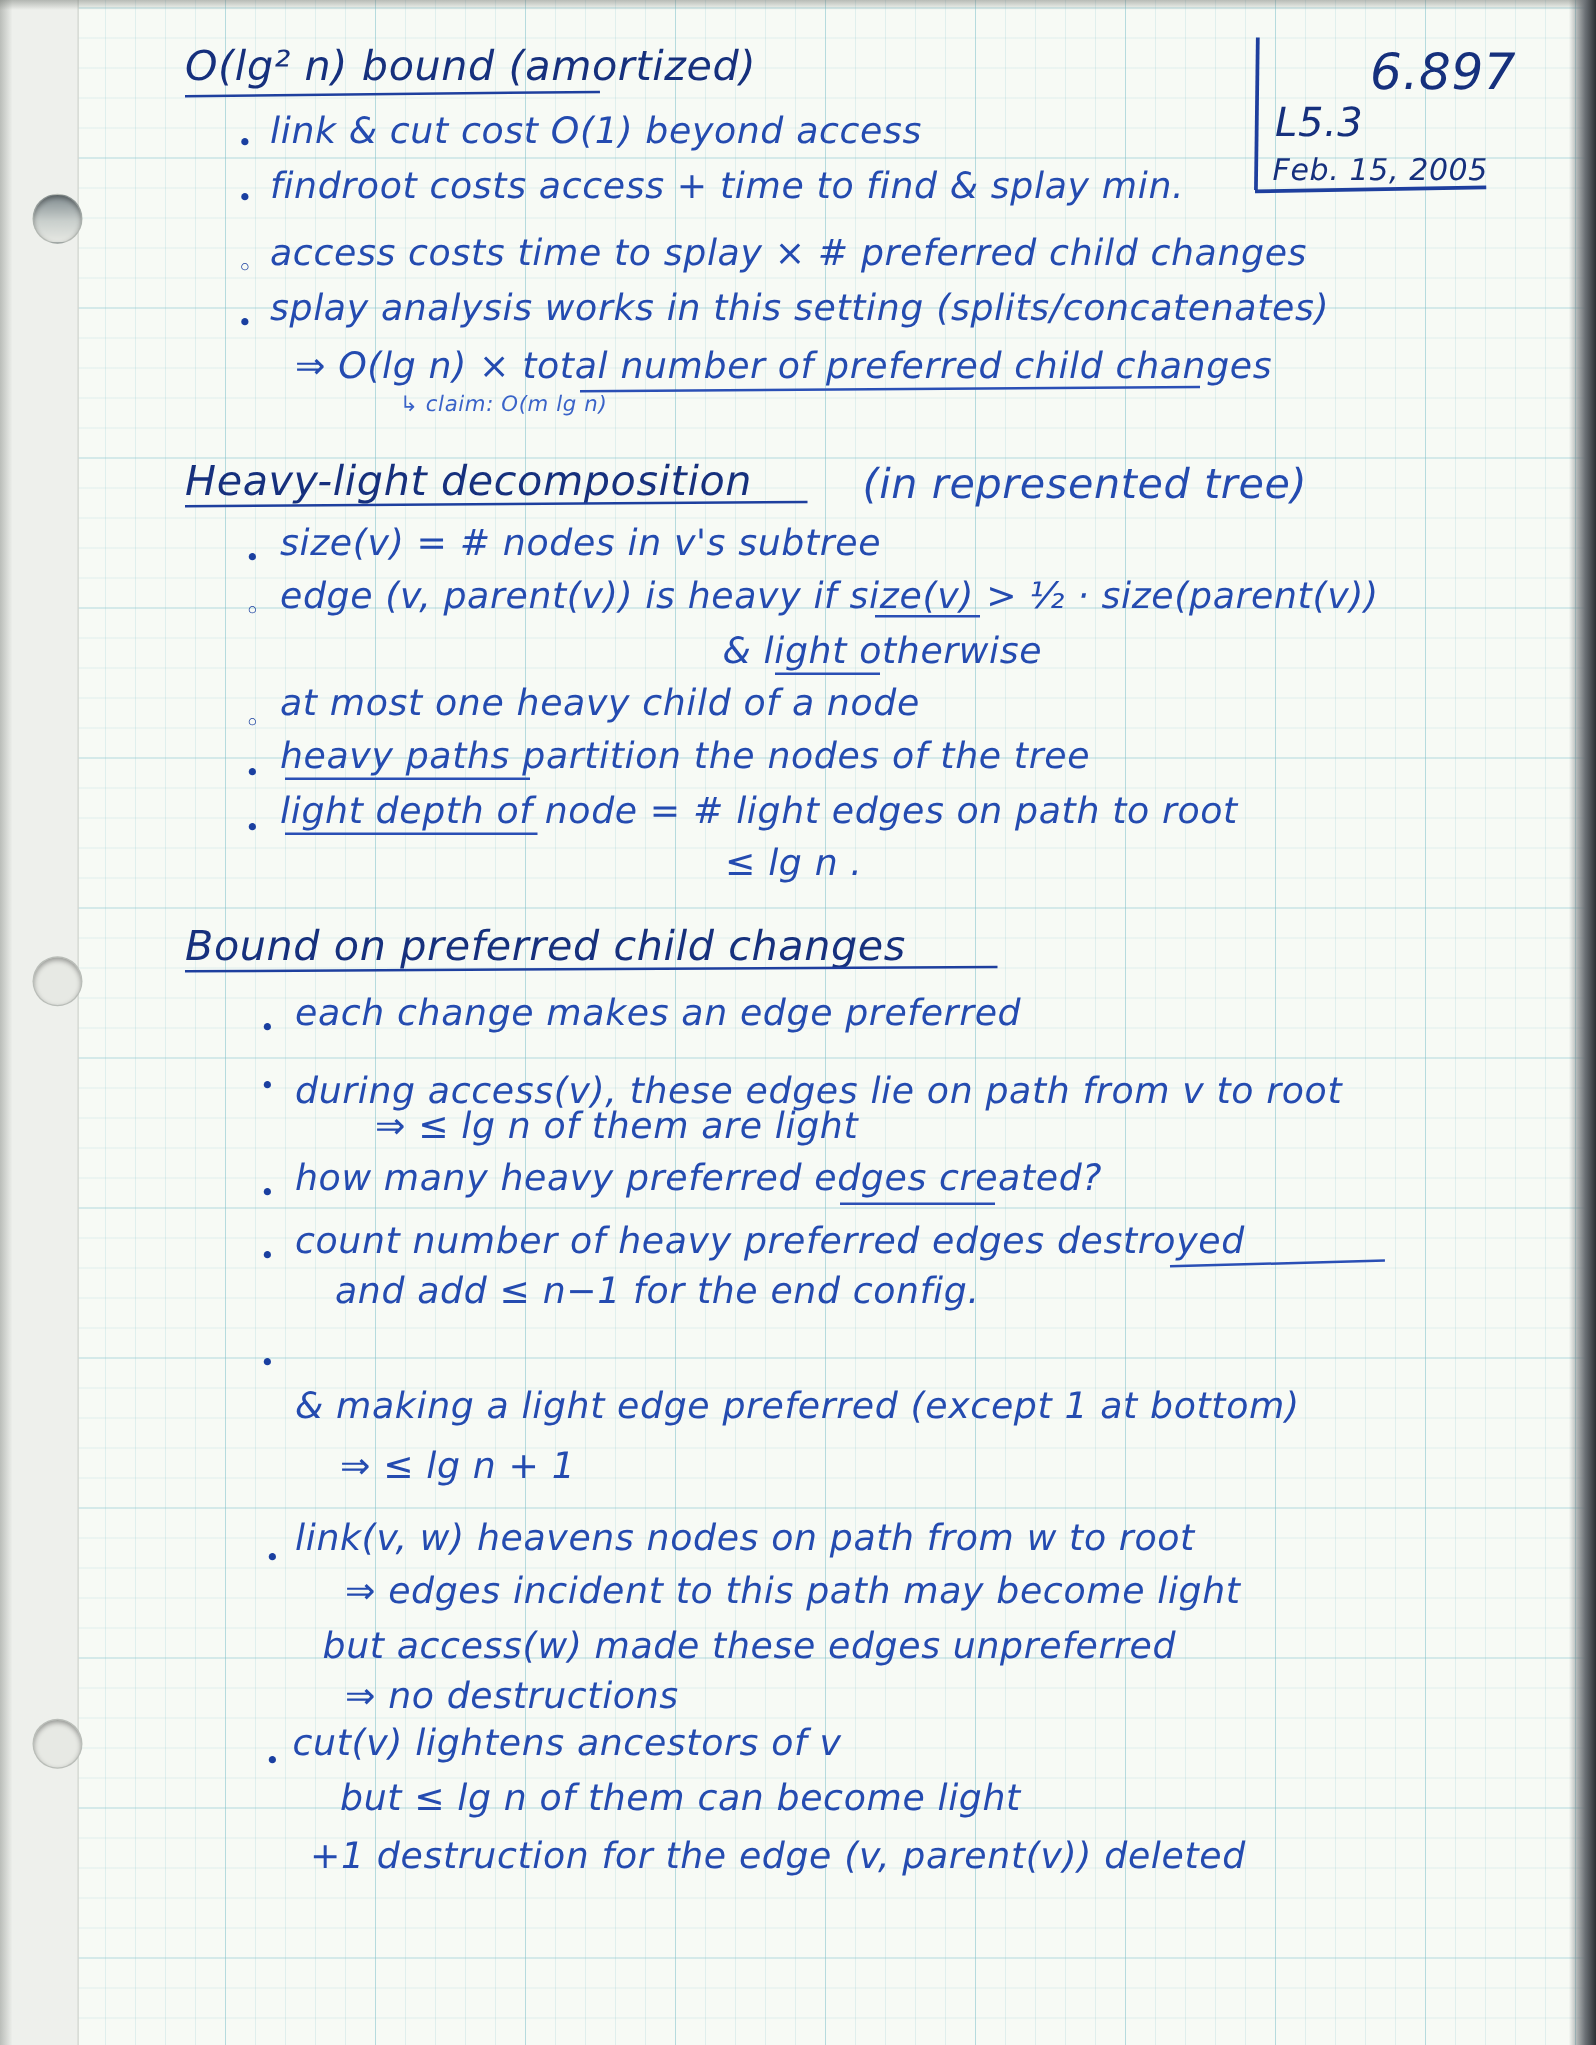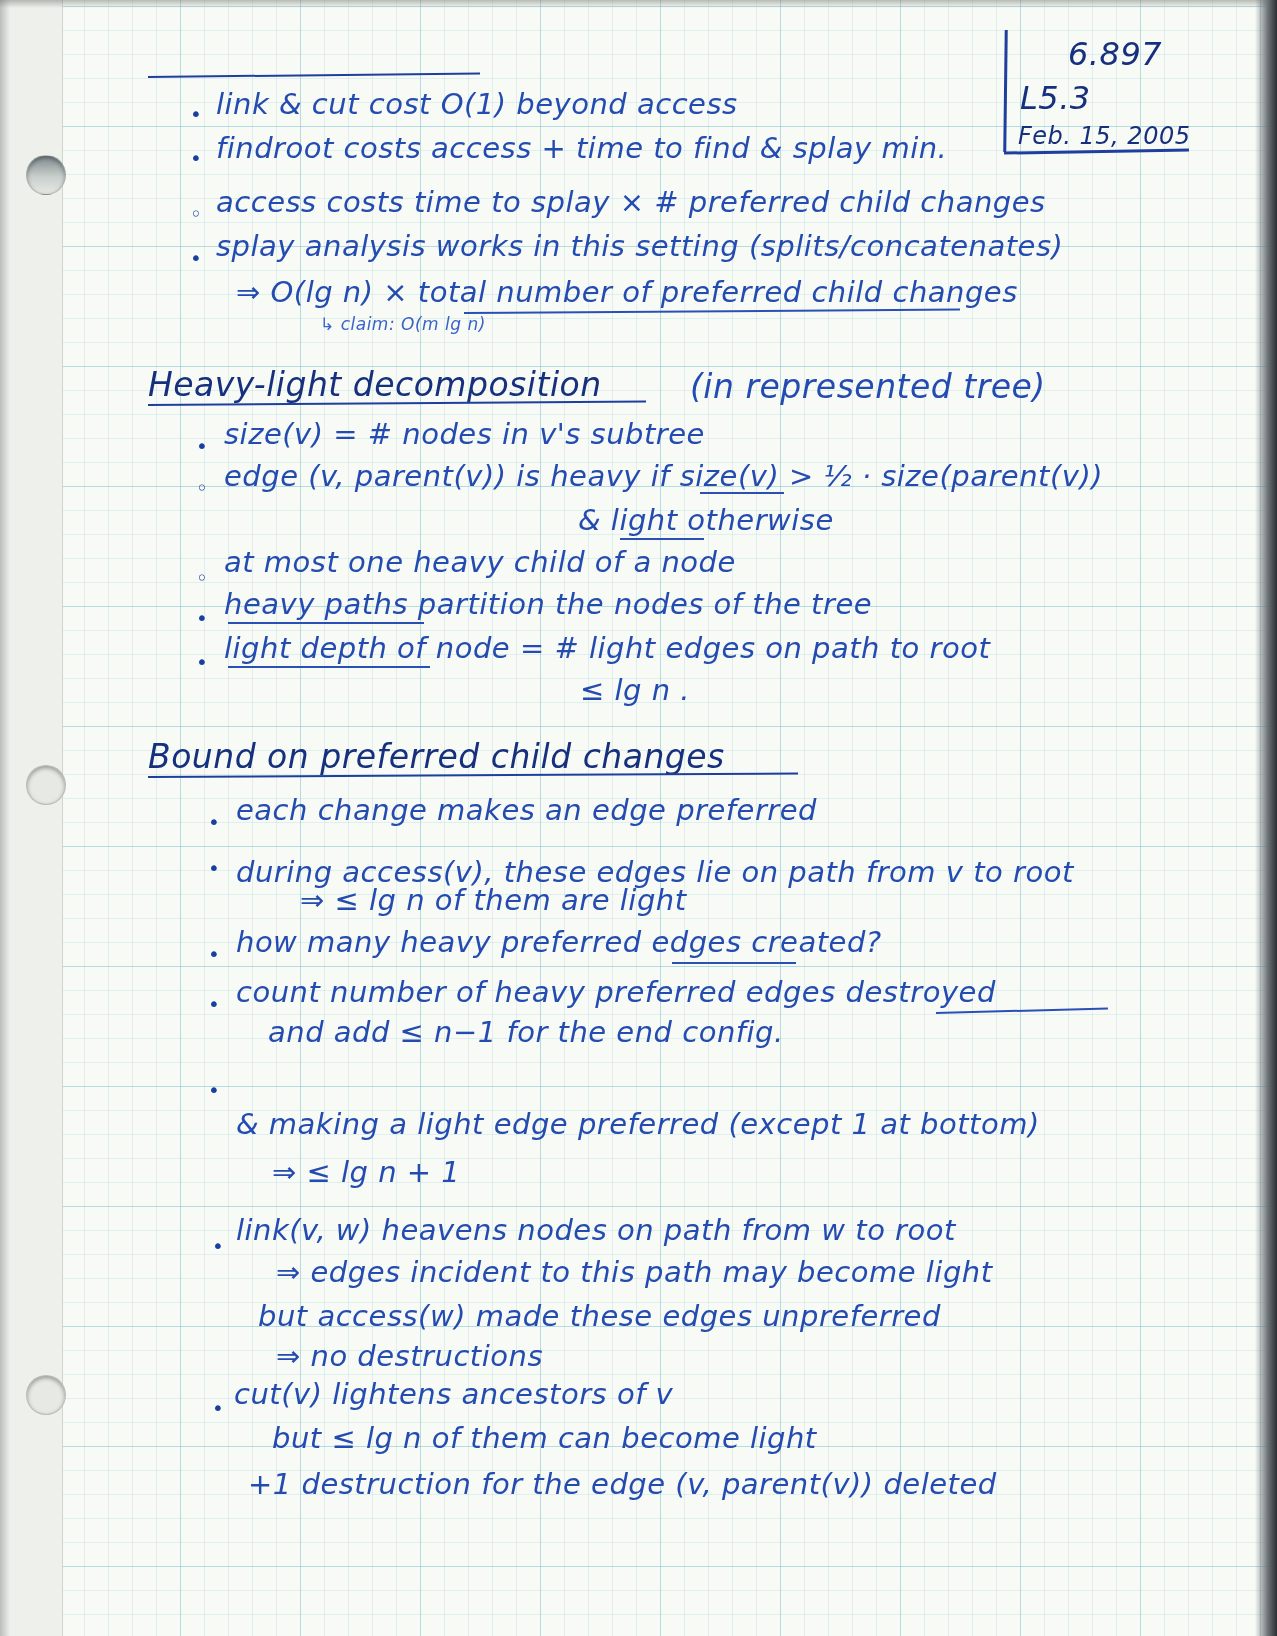--- a/index.html
+++ b/index.html
@@ -154,24 +154,25 @@
   <div id="left-shadow"></div>
   <div id="top-edge"></div>
   <div id="right-edge"></div>
 
   <div class="punch-hole dark" style="top:155px;"></div>
   <div class="punch-hole" style="top:765px;"></div>
   <div class="punch-hole" style="top:1375px;"></div>
 
   <div id="hdr-vline"></div>
   <div id="hdr-hline"></div>
-  <div class="hw h1 ink-dark" style="left:1044px; top:38px; font-size:32px;padding-left:24px;">6.897</div>
+  <div class="hw h1 ink-dark" style="left:1072px; top:38px; font-size:40px;padding-left:24px;">6.897</div>
   <div class="hw h1 ink-dark" style="left:1020px; top:82px; font-size:32px;">L5.3</div>
   <div class="hw small ink-dark" style="left:1018px; top:124px; font-size:24px;">Feb. 15, 2005</div>
 
+  <div class="hw h1 ink-dark" style="left:148px; top:36px;">O(lg² n) bound (amortized)</div>
   <div class="rule" style="left:148px; top:76px; width:332px; transform:rotate(-0.6deg);"></div>
 
   <div class="bullet" style="left:190px; top:104px;">•</div>
   <div class="hw body ink-mid" style="left:216px; top:90px;">link &amp; cut cost O(1) beyond access</div>
 
   <div class="bullet" style="left:190px; top:148px;">•</div>
   <div class="hw body ink-mid" style="left:216px; top:134px;">findroot costs access + time to find &amp; splay min.</div>
 
   <div class="bullet" style="left:190px; top:204px;">◦</div>
   <div class="hw body ink-mid" style="left:216px; top:188px;">access costs time to splay × # preferred child changes</div>

